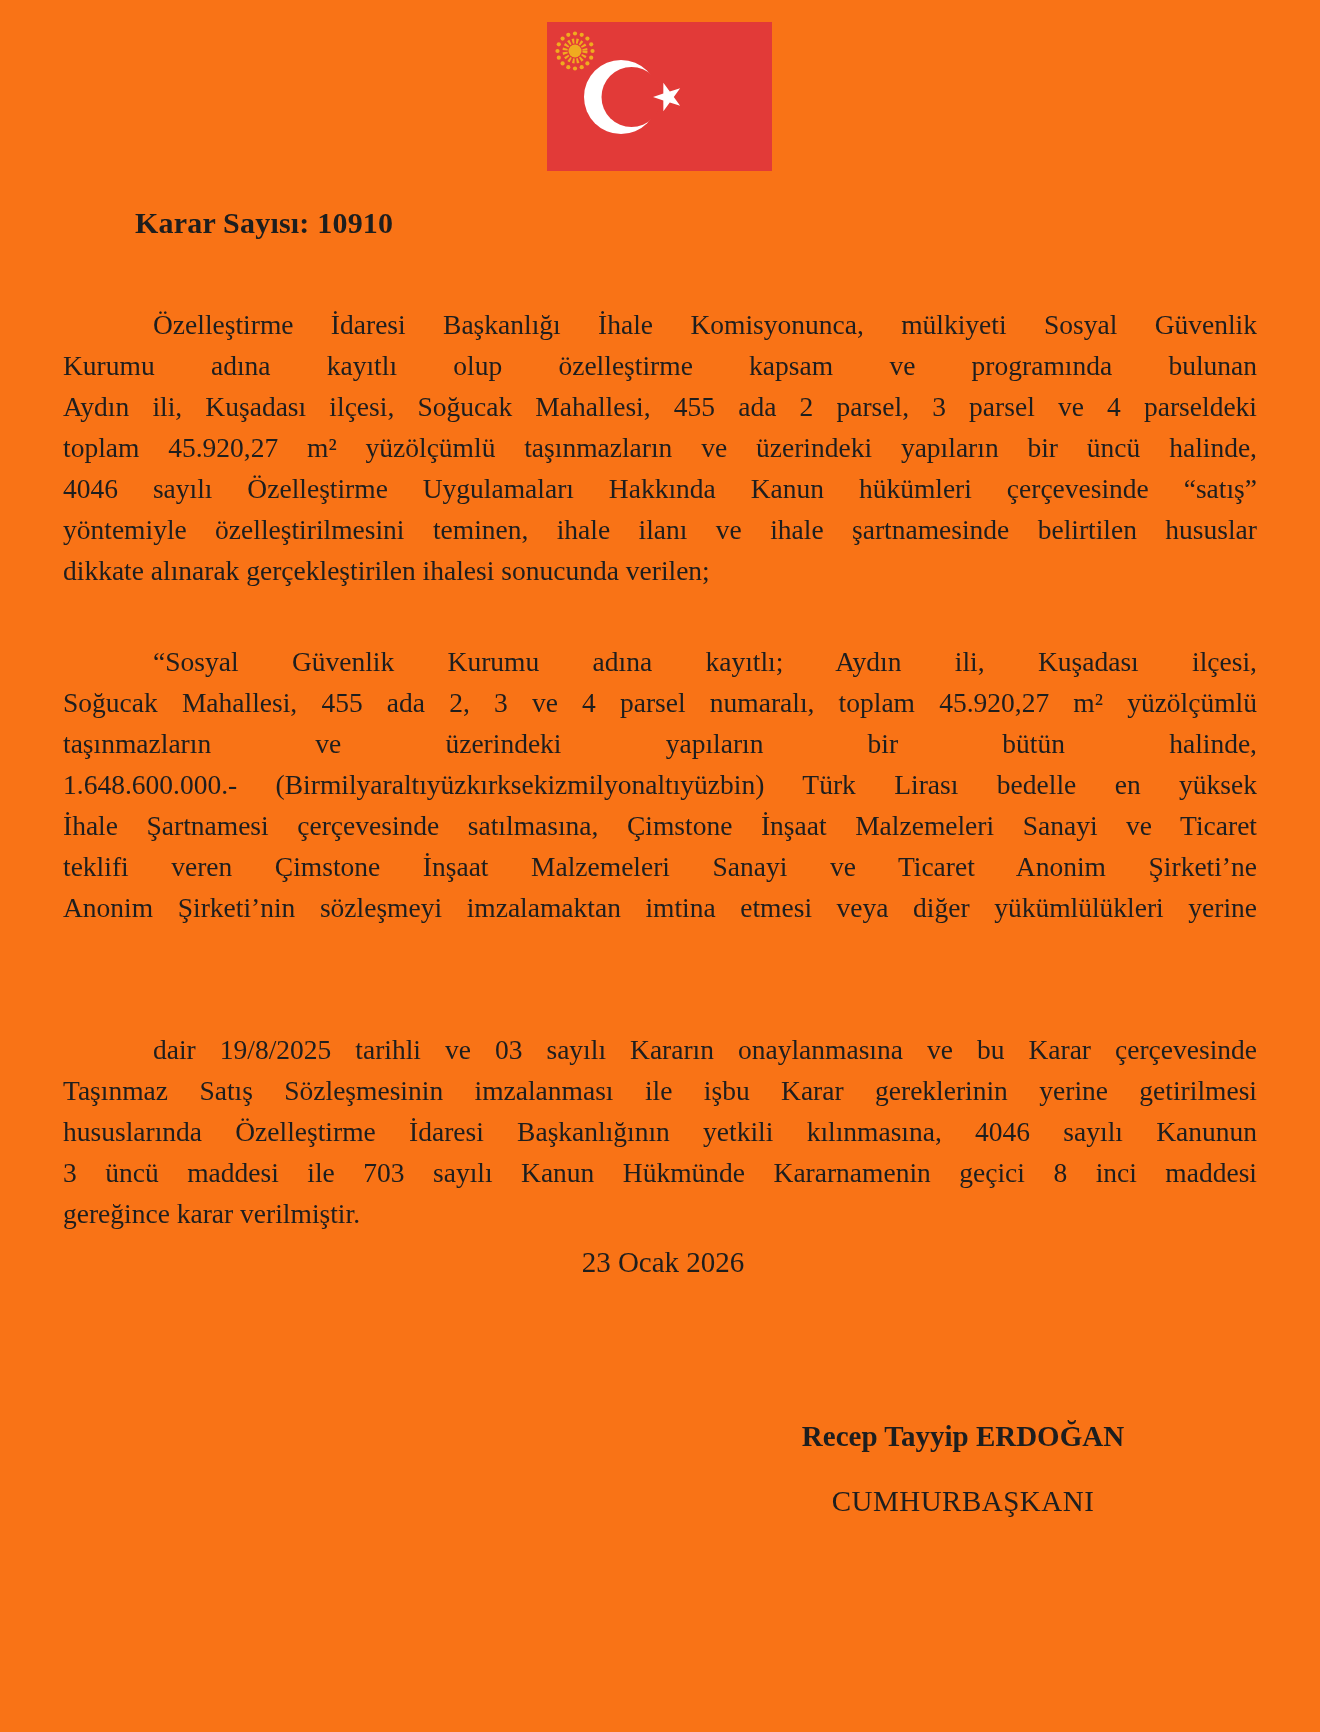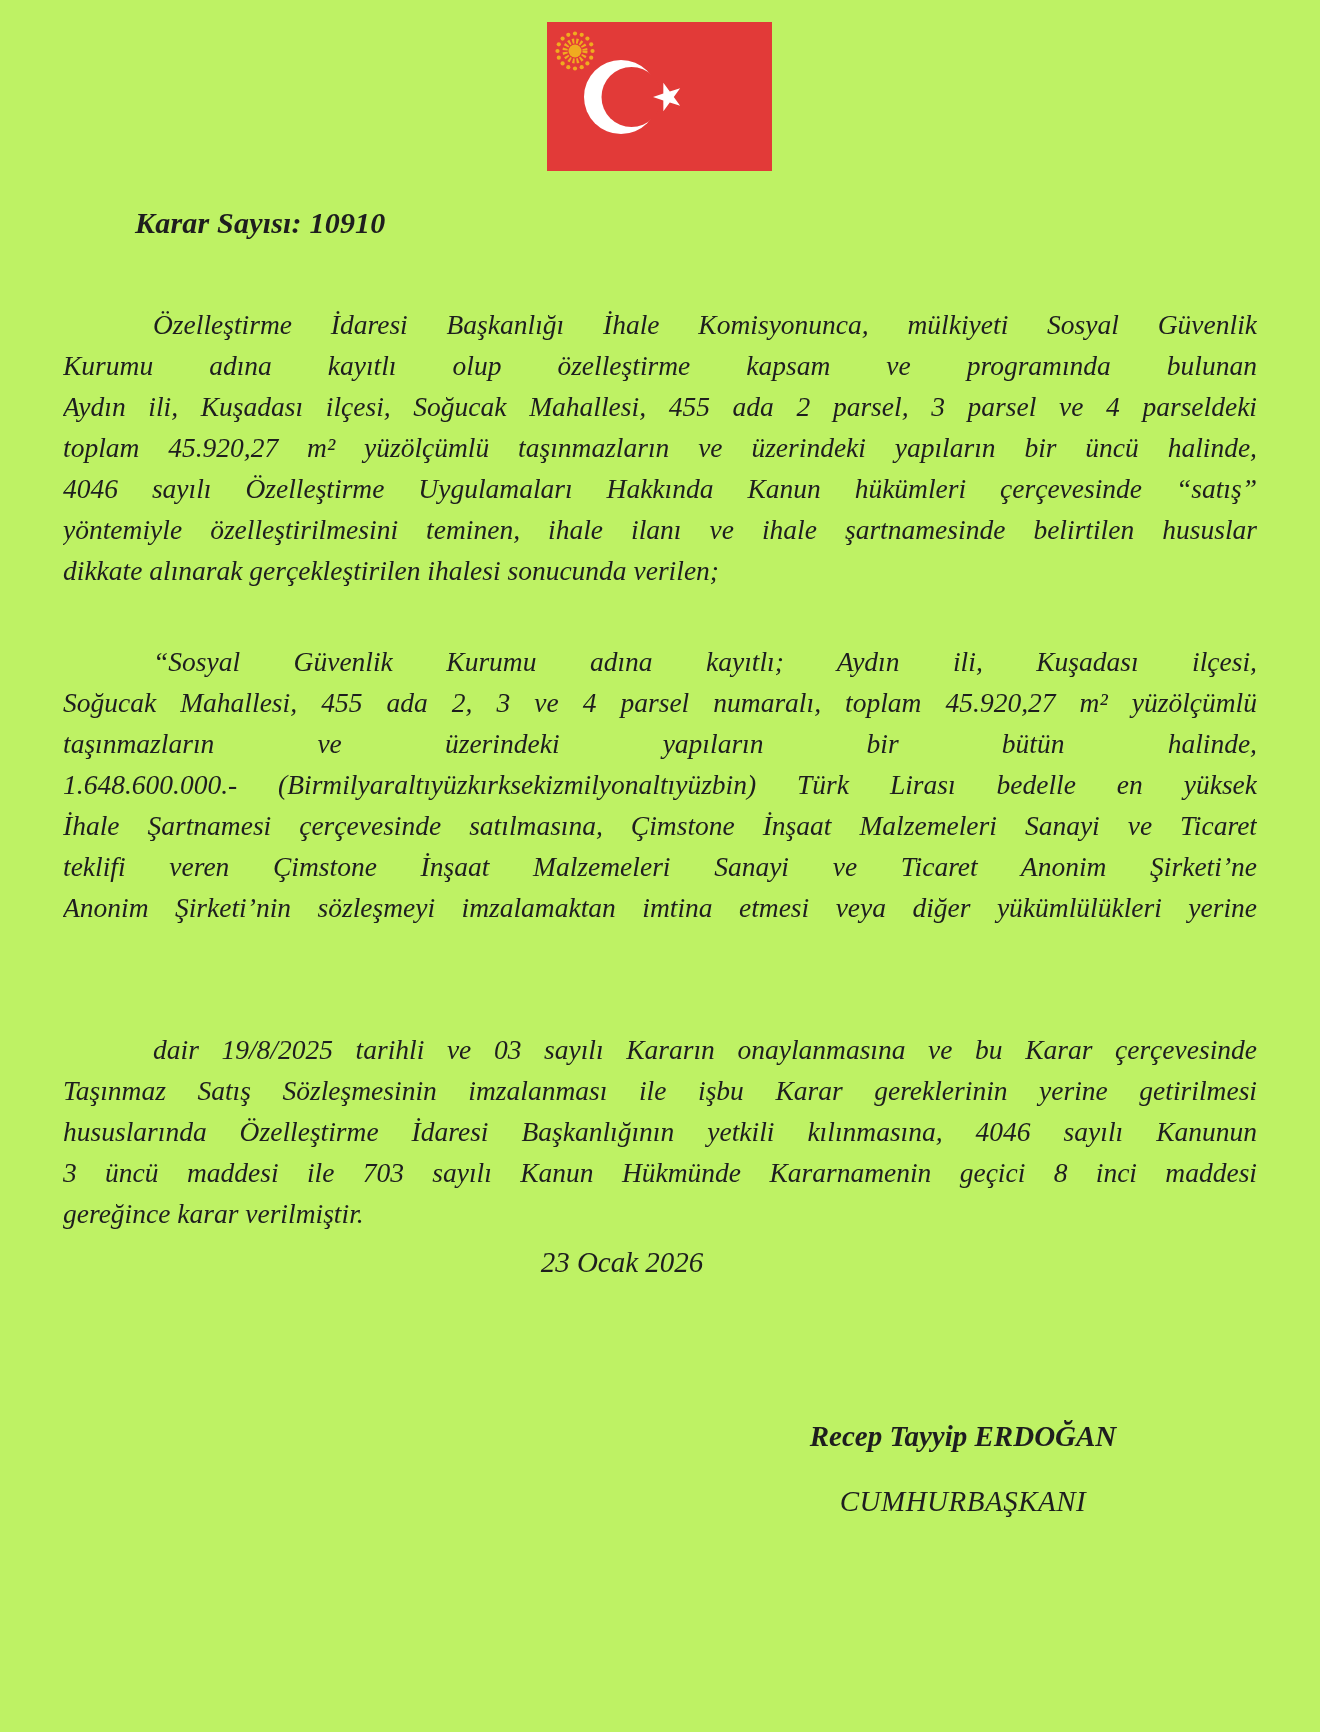--- a/index.html
+++ b/index.html
@@ -1,23 +1,22 @@
 <!DOCTYPE html>
 <html><head>
 <meta charset="utf-8">
 <style>
   html,body { margin:0; padding:0; background:#ffffff; }
   .page {
     position:relative;
     width:1320px; height:1732px;
-    background:#bef264;
+    background:#f97316;
     font-family:"Liberation Serif","DejaVu Serif",serif;
     color:#1e1e1e;
     overflow:hidden;
-    font-style:italic;
   }
   .flag {
     position:absolute; left:547px; top:22px;
     width:225px; height:149px;
   }
   .heading {
     position:absolute; left:135px; top:206px;
     font-size:30px; font-weight:bold;
     letter-spacing:0.2px;
     white-space:nowrap;
@@ -33,21 +32,21 @@
     overflow:hidden;
     white-space:normal;
   }
   .line.first { text-indent:90px;margin-top:34px; }
   .line.last  { text-align:right; text-align-last:left; }
   .p1 { top:270px; }
   .p2 { top:607px; }
   .p3 { top:995px; }
   .date-line {
     position:absolute; left:0; top:1246px; width:1244px;
-    text-align:center; font-size:29px;
+    text-align:center; font-size:29px;padding-left:41px;
   }
   .signature {
     position:absolute; left:753px; top:1416px; width:420px;
     text-align:center;
   }
   .sig-name  { font-size:29px; font-weight:bold; line-height:41px; }
   .sig-title { font-size:29px; line-height:41px; margin-top:24px; letter-spacing:0.5px; }
 </style>
 </head>
 <body>

